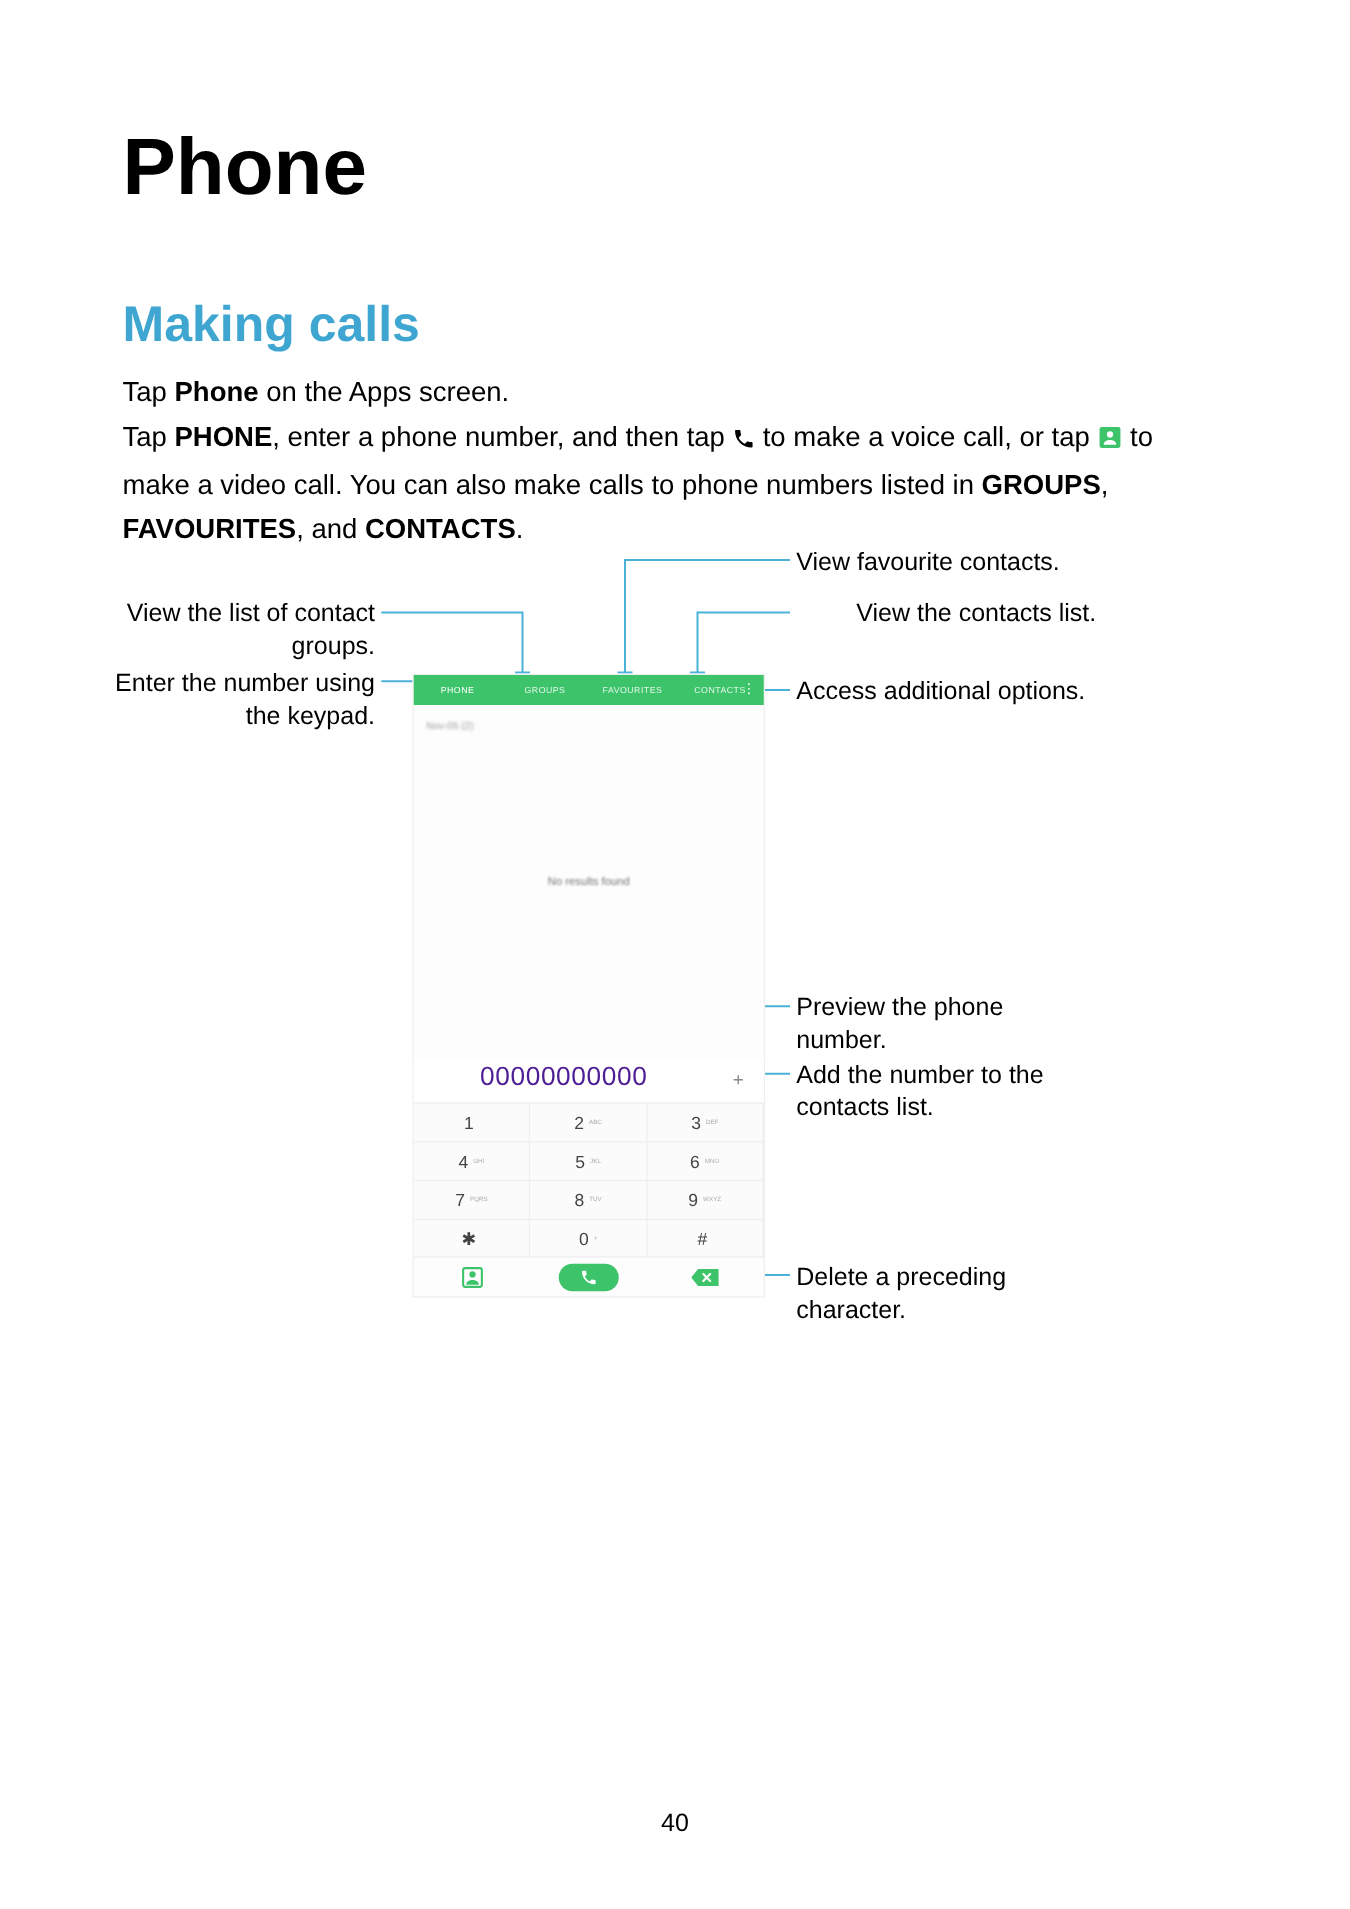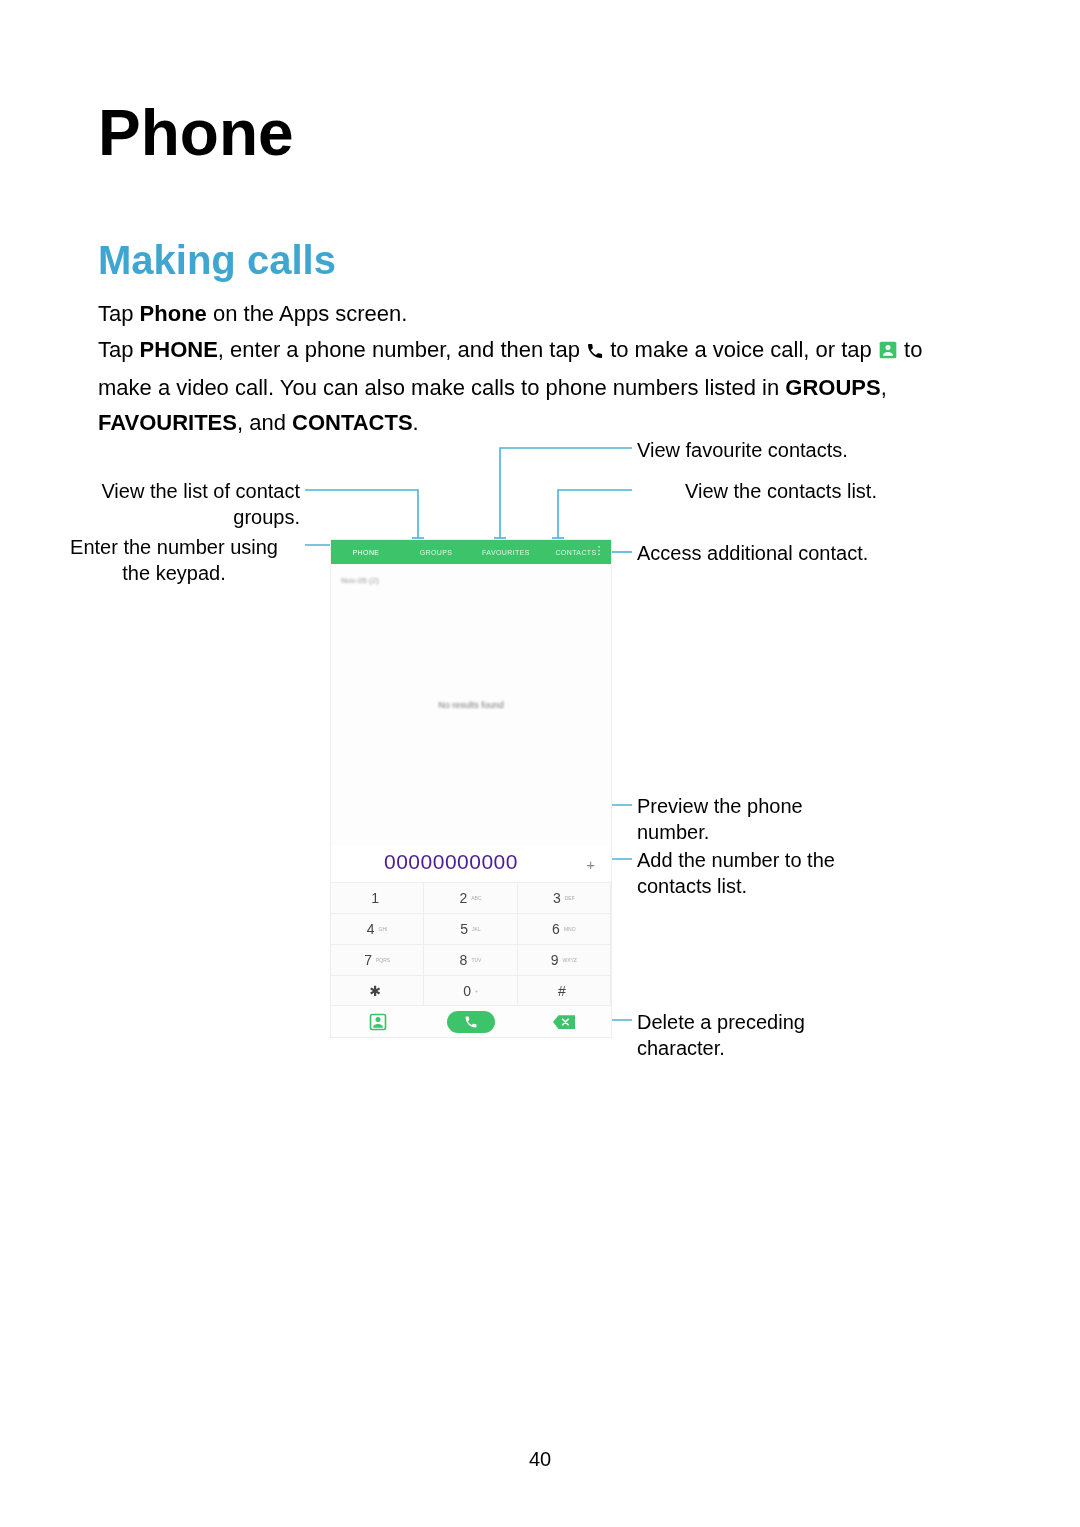--- a/index.html
+++ b/index.html
@@ -225,22 +225,22 @@
           <circle cx="12" cy="9" r="3" fill="#fff"></circle>
           <path d="M6 19c0-3 2.7-4.5 6-4.5S18 16 18 19" fill="#fff"></path>
         </svg>
     </span>
     <span> to make a video call. You can also make calls to phone numbers listed in </span><span class="bold">GROUPS</span><span>, </span><span class="bold">FAVOURITES</span><span>, and </span><span class="bold">CONTACTS</span><span>.</span>
   </div>
 
   <div class="callout" style="left:637px; top:437px;">View favourite contacts.</div>
   <div class="callout right-align" style="left:80px; top:478px; width:220px;">View the list of contact groups.</div>
   <div class="callout" style="left:637px; top:478px;margin-left:48px;">View the contacts list.</div>
-  <div class="callout right-align" style="left:64px; top:534px; width:220px;text-align:center;">Enter the number using the keypad.</div>
-  <div class="callout" style="left:637px; top:540px;">Access additional contact.</div>
+  <div class="callout right-align" style="left:80px; top:534px; width:220px;">Enter the number using the keypad.</div>
+  <div class="callout" style="left:637px; top:540px;">Access additional options.</div>
   <div class="callout" style="left:637px; top:793px; width:200px;">Preview the phone number.</div>
   <div class="callout" style="left:637px; top:847px; width:220px;">Add the number to the contacts list.</div>
   <div class="callout" style="left:637px; top:1009px; width:200px;">Delete a preceding character.</div>
 
   <svg class="leader" style="left:0; top:0;" width="1080" height="1100">
     <g stroke="#4ab2d8" stroke-width="1.6" fill="none">
 
       <path d="M632 448 L500 448 L500 538"></path>
       <path d="M494 538 L506 538"></path>
 

